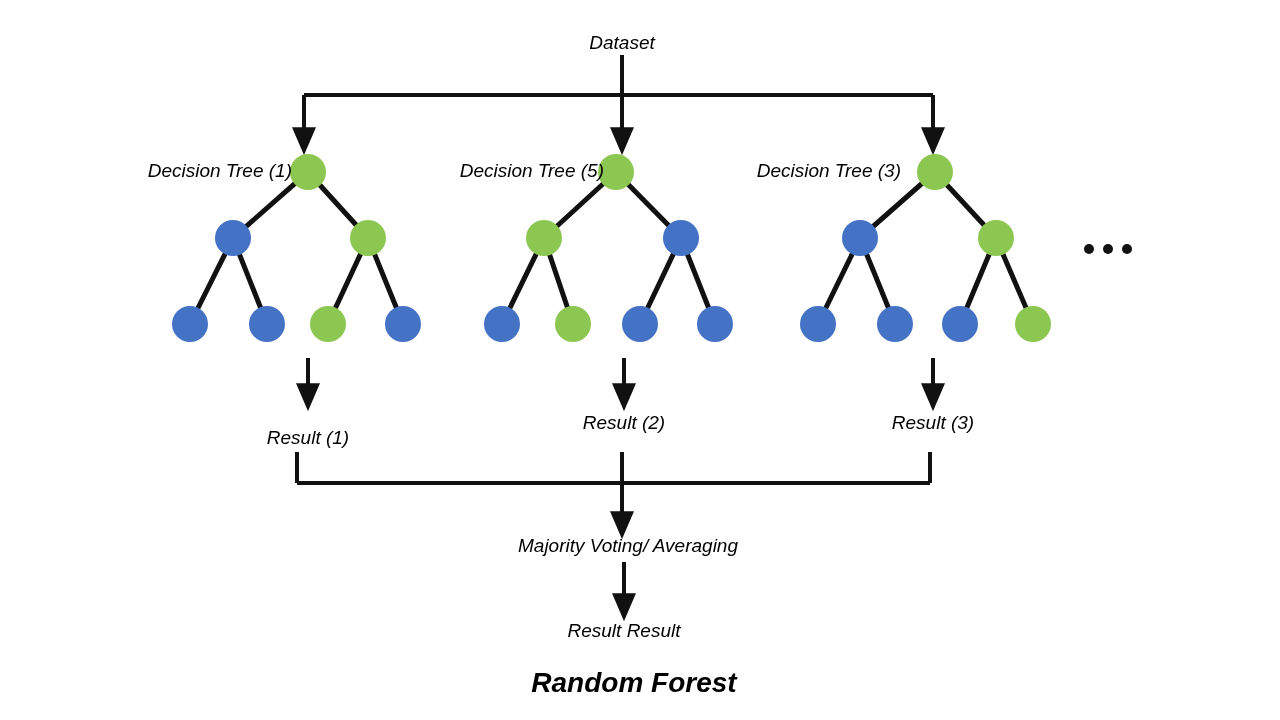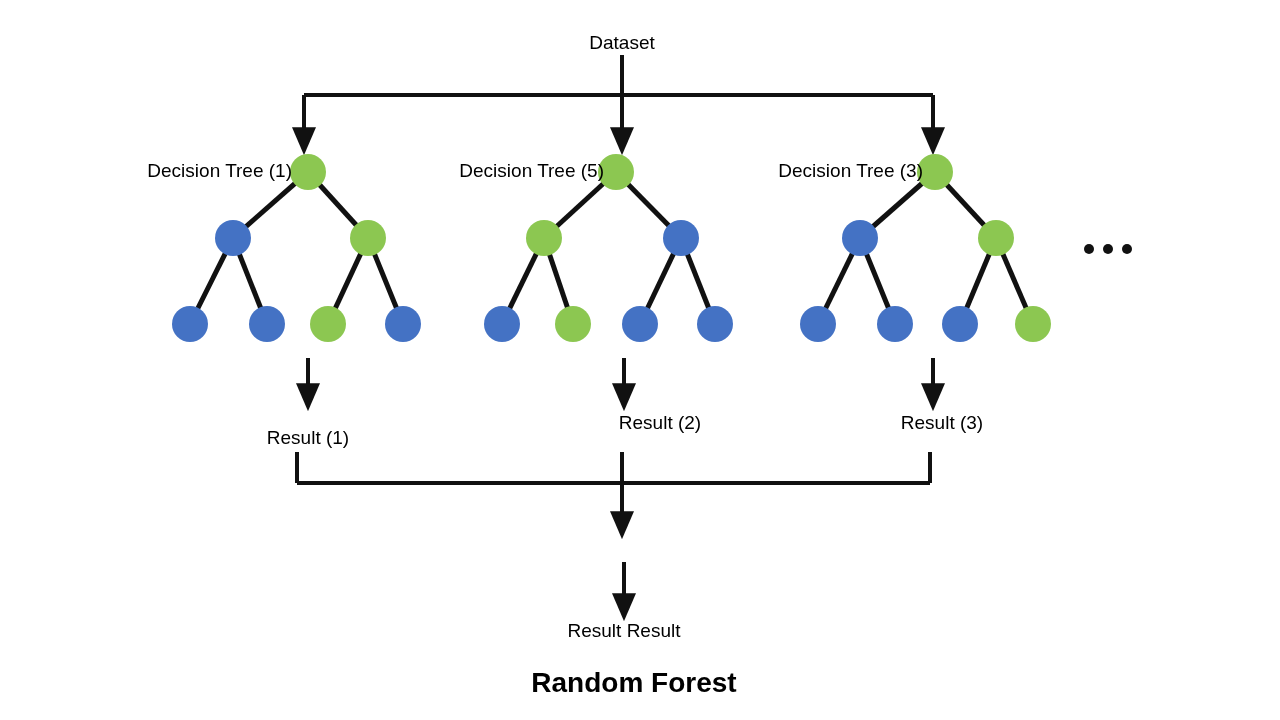--- a/index.html
+++ b/index.html
@@ -23,20 +23,21 @@
     width: 1280px;
     height: 720px;
   }
   .lbl {
     position: absolute;
     color: #000000;
     font-family: "Liberation Sans", sans-serif;
     font-size: 19px;
     line-height: 22px;
     white-space: nowrap;
+    font-style: italic;
   }
   .lbl.center {
     transform: translateX(-50%);
     text-align: center;
   }
   .lbl.rightend {
     transform: translateX(-100%);
     text-align: right;
   }
   .lbl.bold {
@@ -126,26 +127,27 @@
         <circle cx="895" cy="324" r="18" fill="#4472C4"></circle>
         <circle cx="960" cy="324" r="18" fill="#4472C4"></circle>
         <circle cx="1033" cy="324" r="18" fill="#8CC751"></circle>
       </g>
   </svg>
 
   <div class="lbl center" style="left:622px; top:32px;">Dataset</div>
 
   <div class="lbl rightend" style="left:292px; top:160px;">Decision Tree (1)</div>
   <div class="lbl rightend" style="left:604px; top:160px;">Decision Tree (5)</div>
-  <div class="lbl rightend" style="left:923px; top:160px;">Decision Tree (3)</div>
+  <div class="lbl rightend" style="left:901px; top:160px;">Decision Tree (3)</div>
 
   <div class="lbl center" style="left:308px; top:427px;">Result (1)</div>
-  <div class="lbl center" style="left:660px; top:412px;">Result (2)</div>
-  <div class="lbl center" style="left:933px; top:412px;margin-left:9px;">Result (3)</div>
+  <div class="lbl center" style="left:624px; top:412px;">Result (2)</div>
+  <div class="lbl center" style="left:933px; top:412px;">Result (3)</div>
 
+  <div class="lbl center" style="left:628px; top:535px;">Majority Voting/ Averaging</div>
   <div class="lbl center" style="left:624px; top:620px;">Result Result</div>
   <div class="lbl center bold" style="left:634px; top:672px;">Random Forest</div>
 
   <div class="ellipsis-dots" style="left:1084px; top:244px;">
     <i></i>
       <i></i>
       <i></i>
   </div>
 
 </div>

